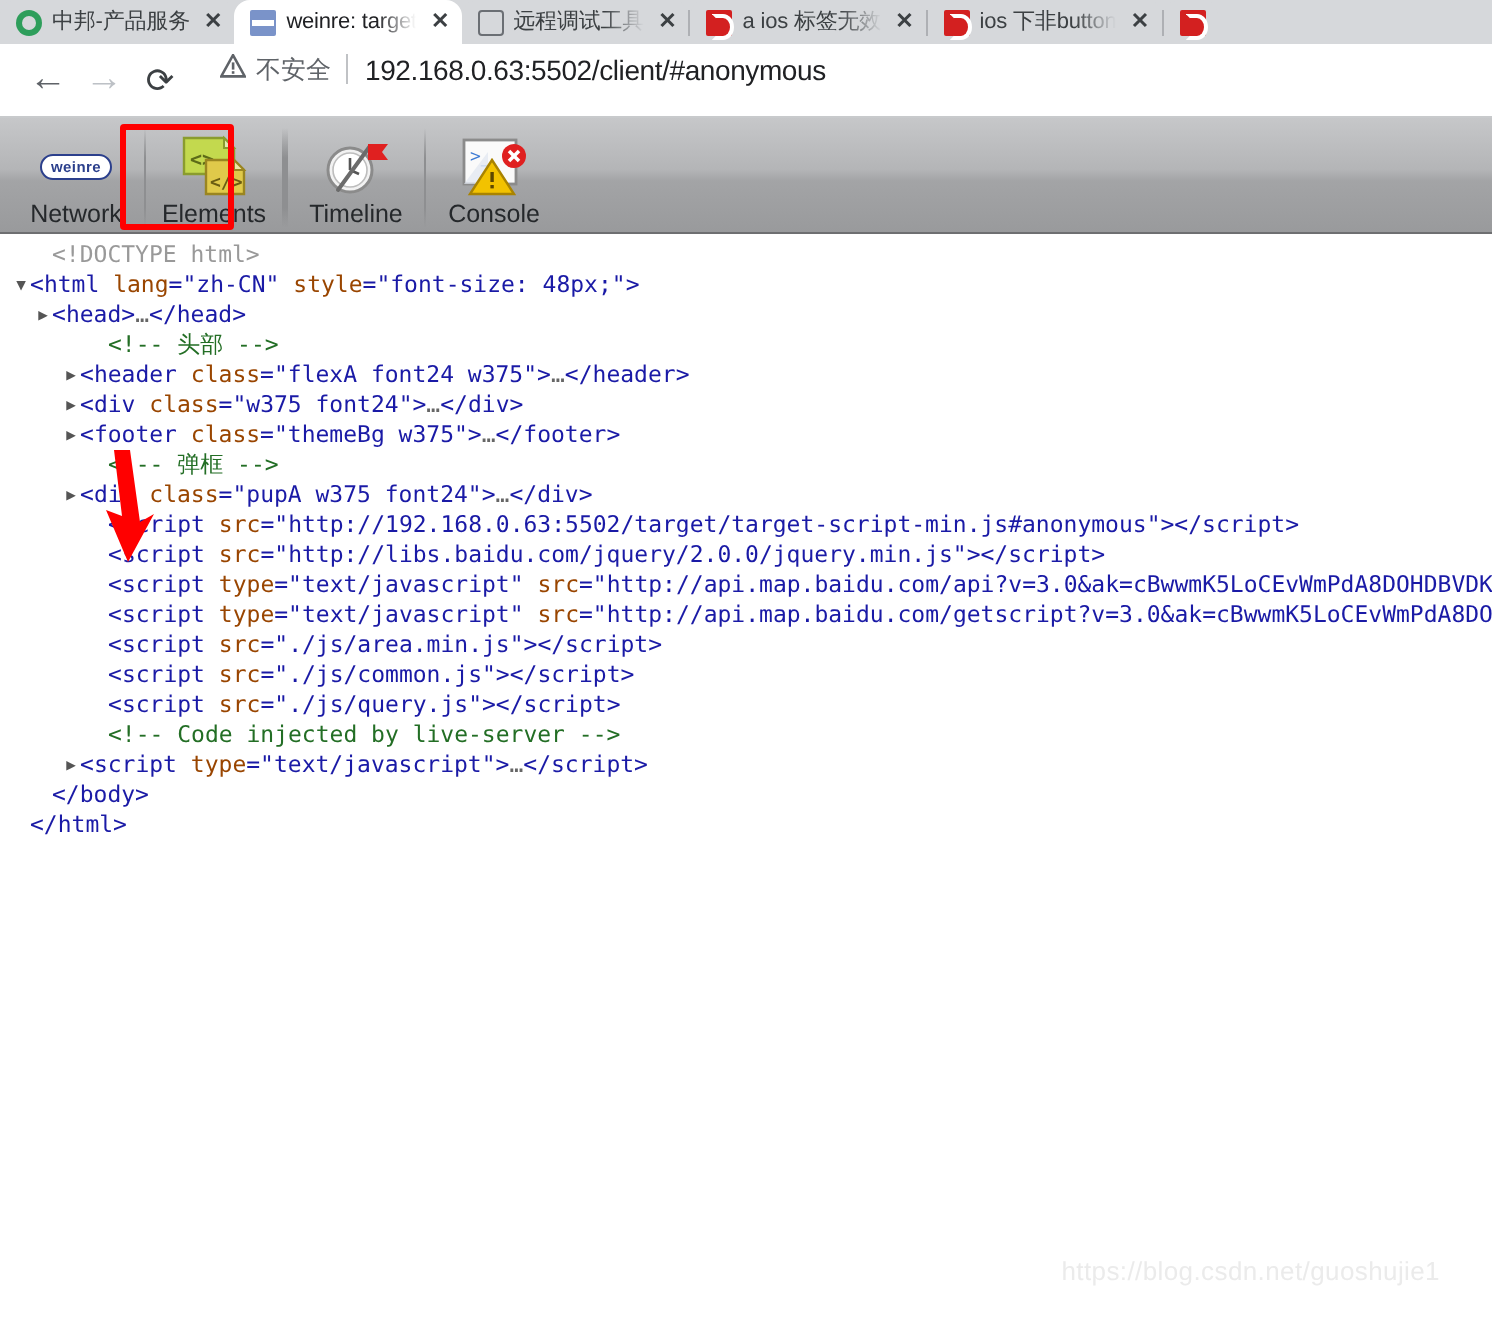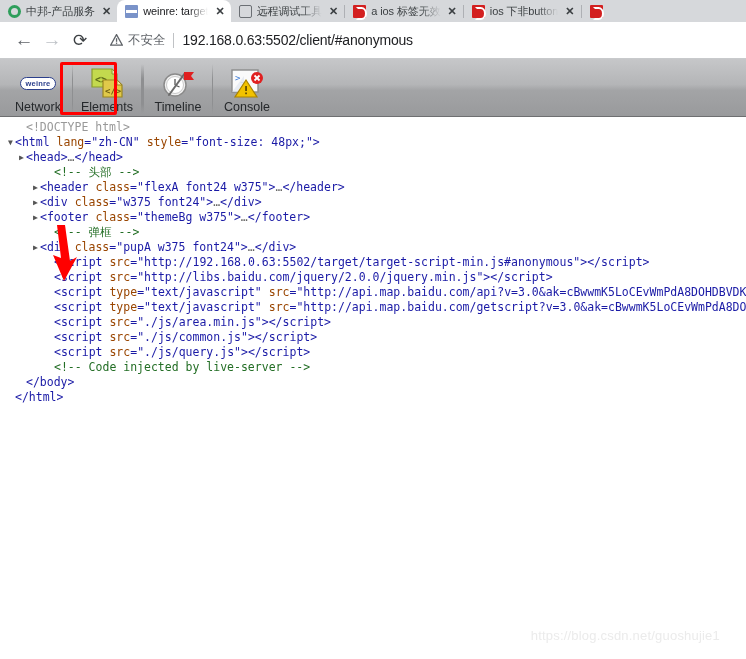--- a/index.html
+++ b/index.html
@@ -104,21 +104,21 @@
     font-size: 19px;
     color: #5f6368;
     flex: 0 0 auto;
   }
   .nav-btn.disabled { color: #bdc1c6; }
   .nav-btn.reload { font-size: 17px; color: #3c4043; margin-right: 4px; }
   .omnibox {
     flex: 1 1 auto;
     height: 26px;
     display: flex;
-    align-items: center;
+    align-items: flex-start;
     padding-left: 12px;
     font-size: 13.5px;
     color: #202124;
     overflow: hidden;
     white-space: nowrap;
   }
   .warn-icon {
     font-size: 12px;
     color: #5f6368;
     margin-right: 5px;
@@ -464,20 +464,23 @@
   </div>
 
   <div class="dom-row ind3">
     <span class="tw none">▶</span><span class="punct">&lt;</span><span class="tag">script</span><span> </span><span class="attr-name">src</span><span class="punct">="</span><span class="link">./js/query.js</span><span class="punct">"&gt;&lt;/</span><span class="tag">script</span><span class="punct">&gt;</span>
   </div>
 
   <div class="dom-row ind3">
     <span class="tw none">▶</span><span class="comment">&lt;!-- Code injected by live-server --&gt;</span>
   </div>
 
+  <div class="dom-row ind2">
+    <span class="tw">▶</span><span class="punct">&lt;</span><span class="tag">script</span><span> </span><span class="attr-name">type</span><span class="punct">="</span><span class="attr-val">text/javascript</span><span class="punct">"&gt;</span><span class="ellipsis">…</span><span class="punct">&lt;/</span><span class="tag">script</span><span class="punct">&gt;</span>
+  </div>
 
   <div class="dom-row ind1">
     <span class="tw none">▶</span><span class="punct">&lt;/body&gt;</span>
   </div>
 
   <div class="dom-row ind0">
     <span class="tw none">▶</span><span class="punct">&lt;/html&gt;</span>
   </div>
 
   <svg class="red-arrow" width="40" height="60" viewBox="0 0 40 60">

